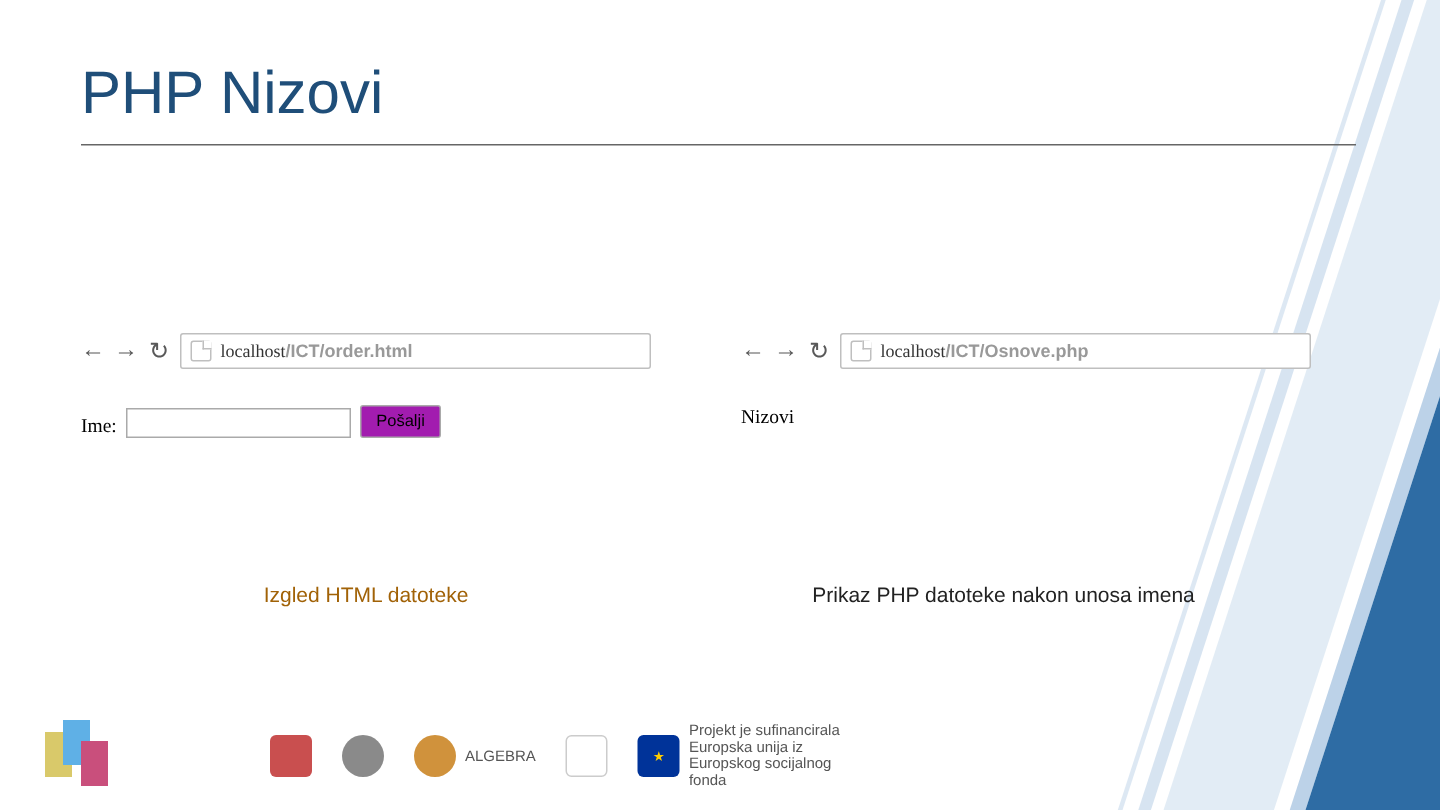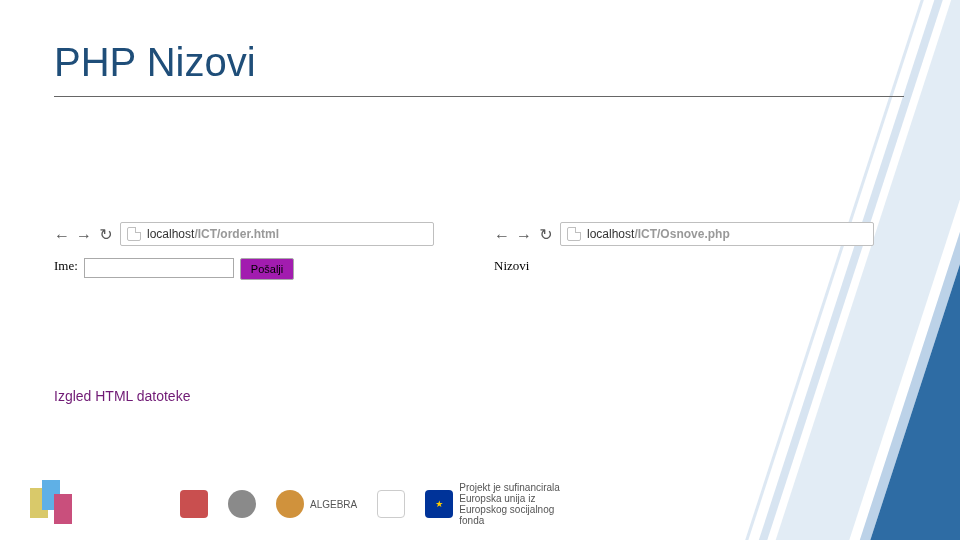--- a/index.html
+++ b/index.html
@@ -9,28 +9,28 @@
   .title-underline { position: absolute; top: 96px; left: 54px; width: 850px; height: 1px; background: #666; }
   .panels { position: absolute; top: 220px; left: 54px; width: 850px; display: flex; gap: 60px; }
 
   .browser-snip { width: 380px; }
   .chrome-toolbar { display: flex; align-items: center; gap: 6px; height: 28px; }
   .nav-arrow, .reload { width: 16px; height: 16px; color: #595959; display: flex; align-items: center; justify-content: center; font-size: 16px; }
   .urlbox { flex: 1; height: 24px; border: 1px solid #bfbfbf; border-radius: 2px; display: flex; align-items: center; padding: 0 6px; gap: 6px; background: #fff; }
   .page-icon { width: 14px; height: 14px; border: 1px solid #bfbfbf; border-radius: 2px; position: relative; }
   .page-icon::after { content: ""; position: absolute; top: -1px; right: -1px; width: 5px; height: 5px; border-left: 1px solid #bfbfbf; border-bottom: 1px solid #bfbfbf; background: #fff; }
   .url-text { font-size: 12px; color: #333; font-family: Arial, sans-serif; white-space: nowrap; }
-  .url-text .host { color: #333; }
+  .url-text .host { color: #333; font-family: Liberation Serif, serif; }
   .url-text .path { color: #999; font-weight: bold; }
-  .content-row { margin-top: 10px; display: flex; align-items: flex-start; gap: 6px; font-size: 13px; font-family: "Times New Roman", serif; }
+  .content-row { margin-top: 22px; display: flex; align-items: flex-end; gap: 6px; font-size: 13px; font-family: "Times New Roman", serif; }
   .text-input { width: 150px; height: 20px; border: 1px solid #aaa; background: #fff; }
   .submit-btn { height: 22px; padding: 0 10px; border: 1px solid #aaa; background: #a21caf; font-size: 11px; font-family: Arial; border-radius: 2px; cursor: pointer; }
 
   .captions { position: absolute; top: 388px; left: 54px; width: 850px; display: flex; }
-  .caption-left { width: 380px; text-align: left; font-size: 14px; color: #701a75; }
+  .caption-left { width: 380px; text-align: center; font-size: 14px; color: #a16207; }
   .caption-right { flex: 1; text-align: center; font-size: 14px; color: #222; }
 
   
   .deco { position: absolute; right: 0; bottom: -80px; width: 460px; height: 760px; transform: rotate(18deg); transform-origin: bottom right; pointer-events: none; }
   .deco .bar { position: absolute; top: 0; height: 100%; }
   .deco .b1 { right: 0;   width: 110px; background: #2e6ca4; }
   .deco .b2 { right: 110px; width: 10px; background: #bcd2e8; }
   .deco .b3 { right: 130px; width: 70px; background: #cfe0ef; opacity: .6; }
   .deco .b4 { right: 208px; width: 8px;  background: #bcd2e8; opacity: .6; }
   .deco .b5 { right: 226px; width: 3px;  background: #bcd2e8; opacity: .5; }
@@ -97,20 +97,21 @@
       </div>
       <div class="content-row">
         <span>Nizovi</span>
       </div>
     </div>
 
   </div>
 
   <div class="captions">
     <div class="caption-left">Izgled HTML datoteke</div>
+    <div class="caption-right">Prikaz PHP datoteke nakon unosa imena</div>
   </div>
 
   <div class="left-logo">
     <div class="sq s1"></div>
       <div class="sq s2"></div>
       <div class="sq s3"></div>
   </div>
 
   <div class="footer-logos" style="left:180px;">
     <div class="logo-block">

